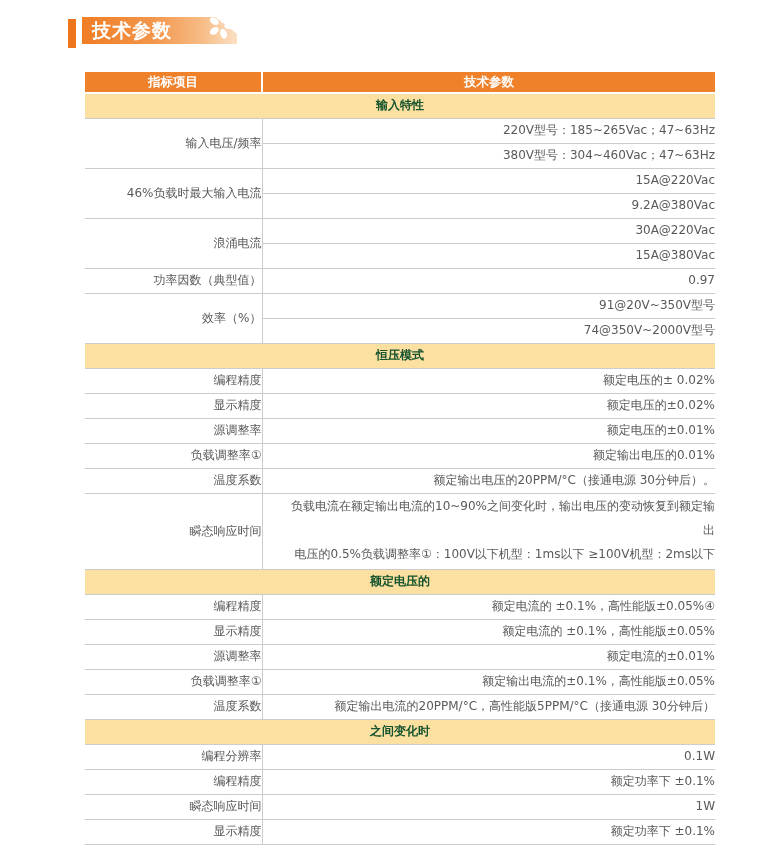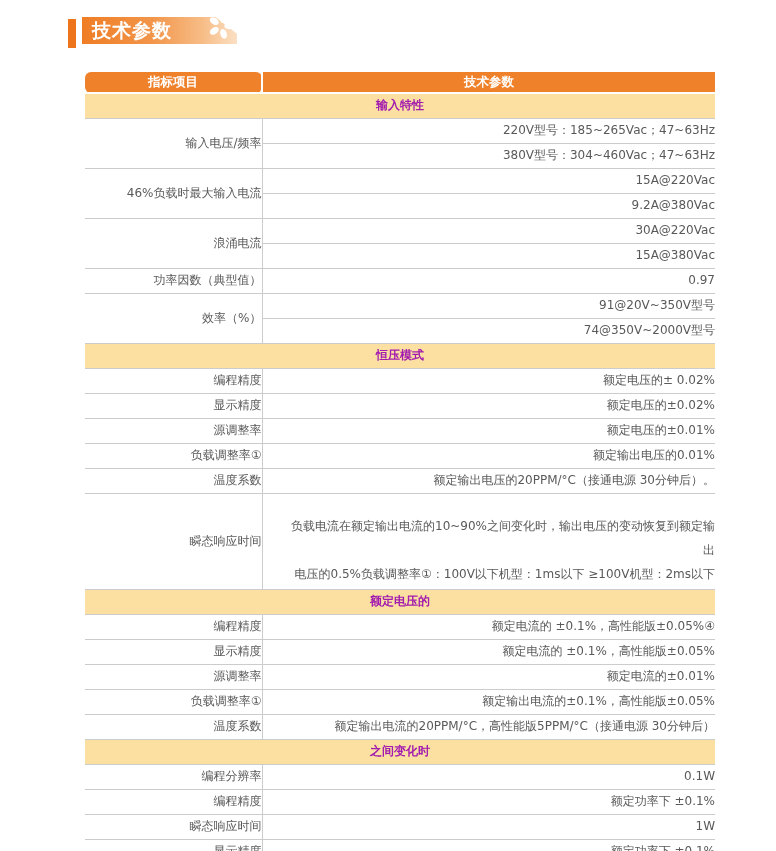--- a/index.html
+++ b/index.html
@@ -59,39 +59,39 @@
   }
   table.spec th {
     background: #f0812b;
     color: #ffffff;
     font-size: 12.5px;
     font-weight: bold;
     height: 21px;
     text-align: center;
     border-bottom: 2px solid #ffffff;
   }
-  table.spec th.col-label { width: 177px; border-right: 2px solid #ffffff; border-radius: 6px; }
+  table.spec th.col-label { width: 177px; border-right: 2px solid #ffffff; }
   table.spec td {
     border-bottom: 1px solid #cccccc;
     height: 25px;
     vertical-align: middle;
     line-height: 1.25;
     text-align: right;
   }
   table.spec td.label {
     border-right: 1px solid #cccccc;
     padding-left: 10px;
     margin-top: 38px;
   }
   table.spec td.value { padding-left: 17px; }
-  table.spec td.value.multi { padding-top: 20px; padding-bottom: 3px; }
+  table.spec td.value.multi { padding-top: 0; padding-bottom: 3px; }
   table.spec td.value.multi .line { line-height: 24px; }
   table.spec tr.section td {
     background: #fce0a2;
-    color: #a21caf;
+    color: #14532d;
     font-weight: bold;
     text-align: center;
     height: 25px;
   }
 </style>
 </head>
 <body>
 
 <div class="title-area">
   <div class="title-bar"></div>

